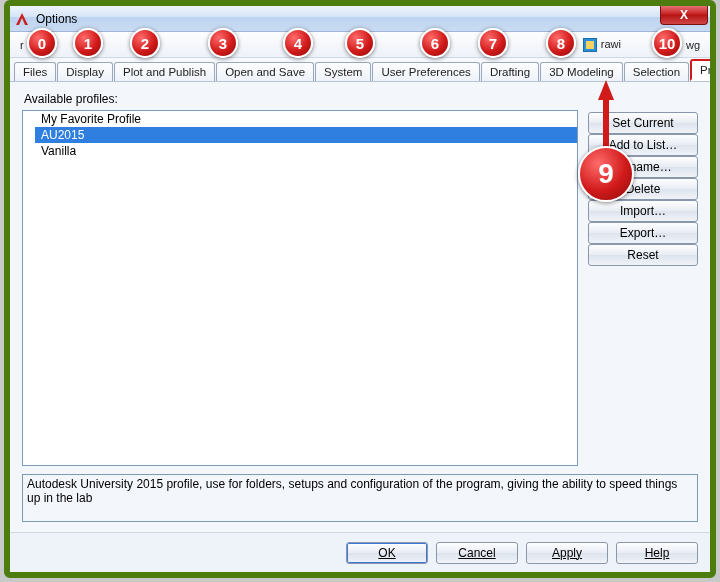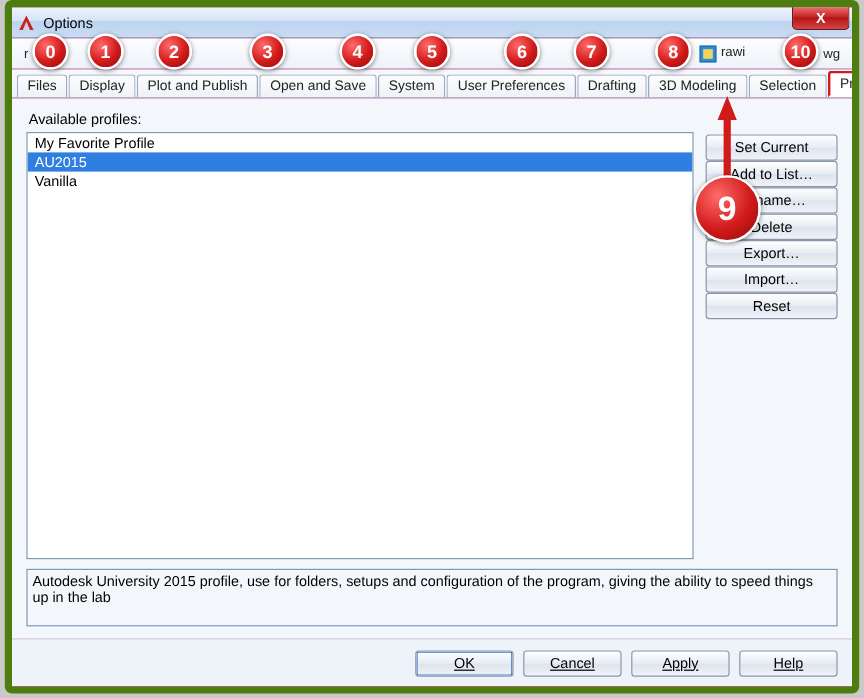--- a/index.html
+++ b/index.html
@@ -114,21 +114,21 @@
     position: relative;
   }
   .avail-label { font-size: 12px; margin: 0 0 4px 2px; color:#000; }
   .mid-row { flex:1; display:flex; gap:10px; min-height:0; }
   .listbox {
     flex:1;
     background:#fff;
     border:1px solid #7f9ab8;
     overflow:auto;
   }
-  .list-item { padding:1px 6px; font-size:12px; cursor:default; }
+  .list-item { padding:1px 6px; font-size:12px; cursor:default;margin-left:12px; }
   .list-item.selected { background:#2e7fe0; color:#fff; }
   .side-btns { width:110px; display:flex; flex-direction:column; padding-top:2px; }
   .btn {
     height:22px;
     border:1px solid #8a97ab;
     border-radius:3px;
     background: linear-gradient(#fefefe,#e8edf4 48%,#dde4ee 52%,#f0f3f8);
     font-size:12px;
     cursor:pointer;
     display:flex; align-items:center; justify-content:center;
@@ -252,24 +252,24 @@
         <div class="btn">
             <span>Add to List…</span>
           </div>
         <div class="btn">
             <span>Rename…</span>
           </div>
         <div class="btn">
             <span>Delete</span>
           </div>
         <div class="btn">
+            <span>Import…</span>
+          </div>
+        <div class="btn">
             <span>Export…</span>
-          </div>
-        <div class="btn">
-            <span>Import…</span>
           </div>
         <div class="btn">
             <span>Reset</span>
           </div>
       </div>
     </div>
     <div class="desc-box">Autodesk University 2015 profile, use for folders, setups and configuration of the program, giving the ability to speed things up in the lab</div>
   </div>
 
   <div class="footer">

